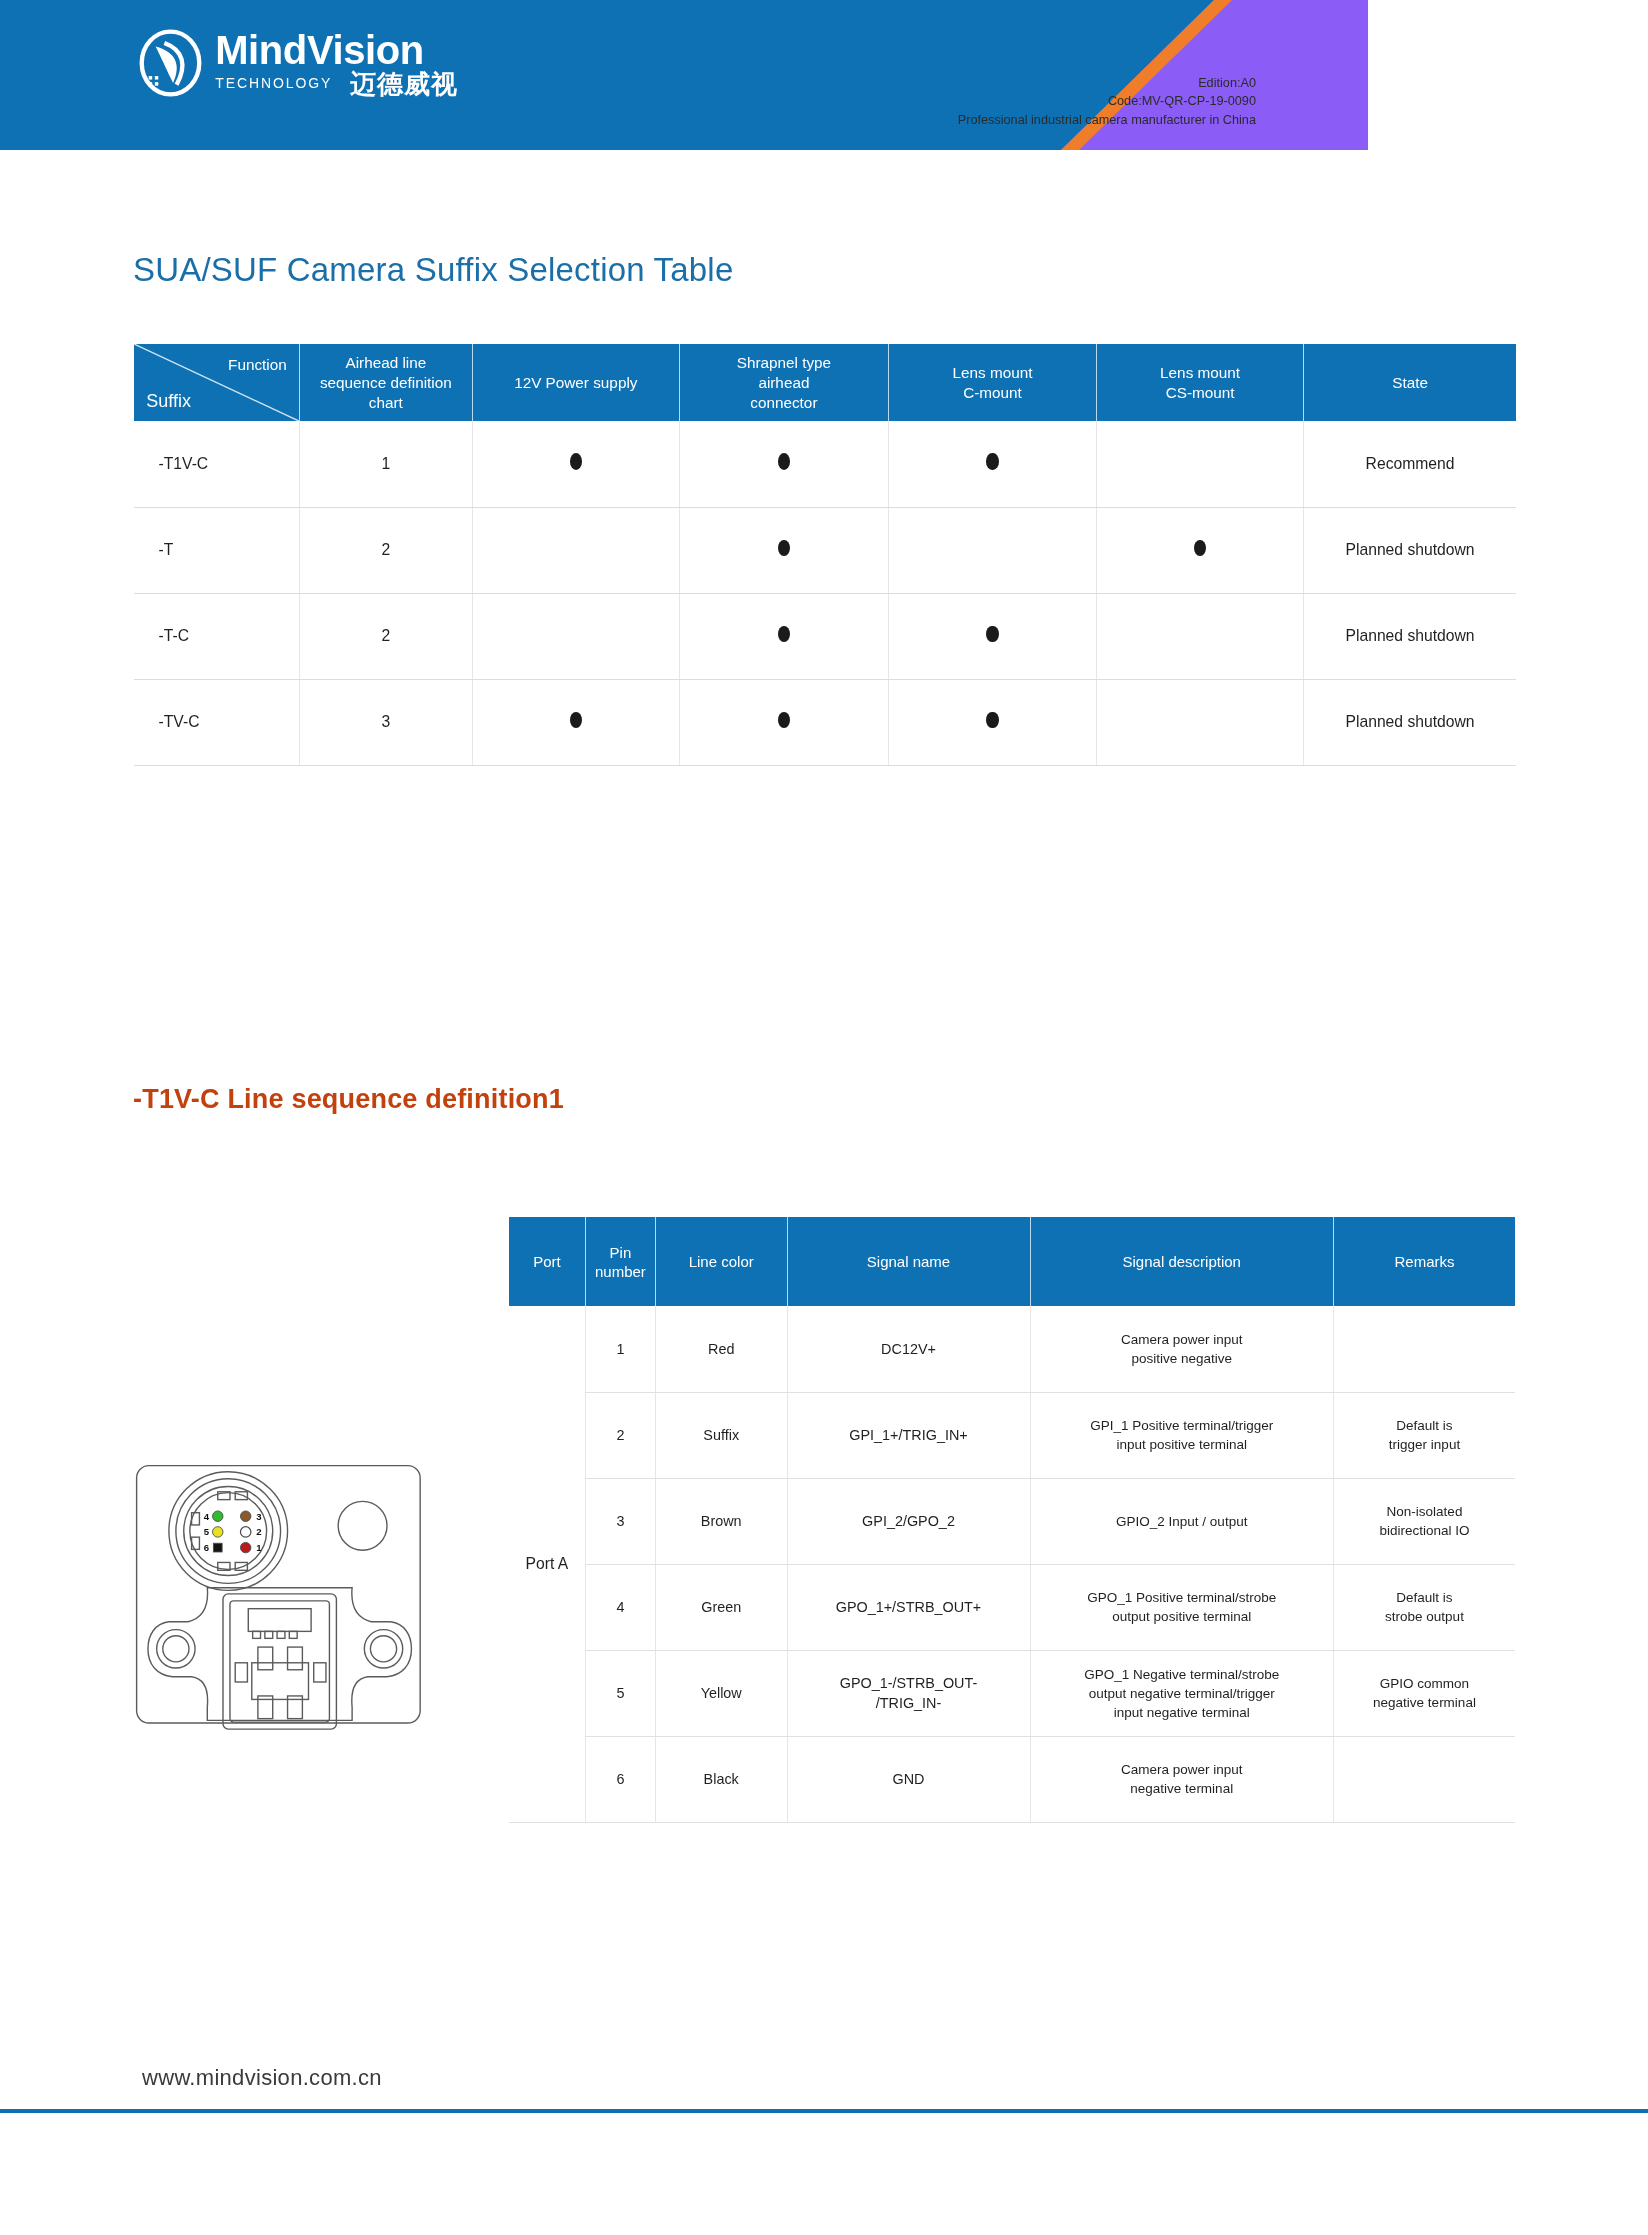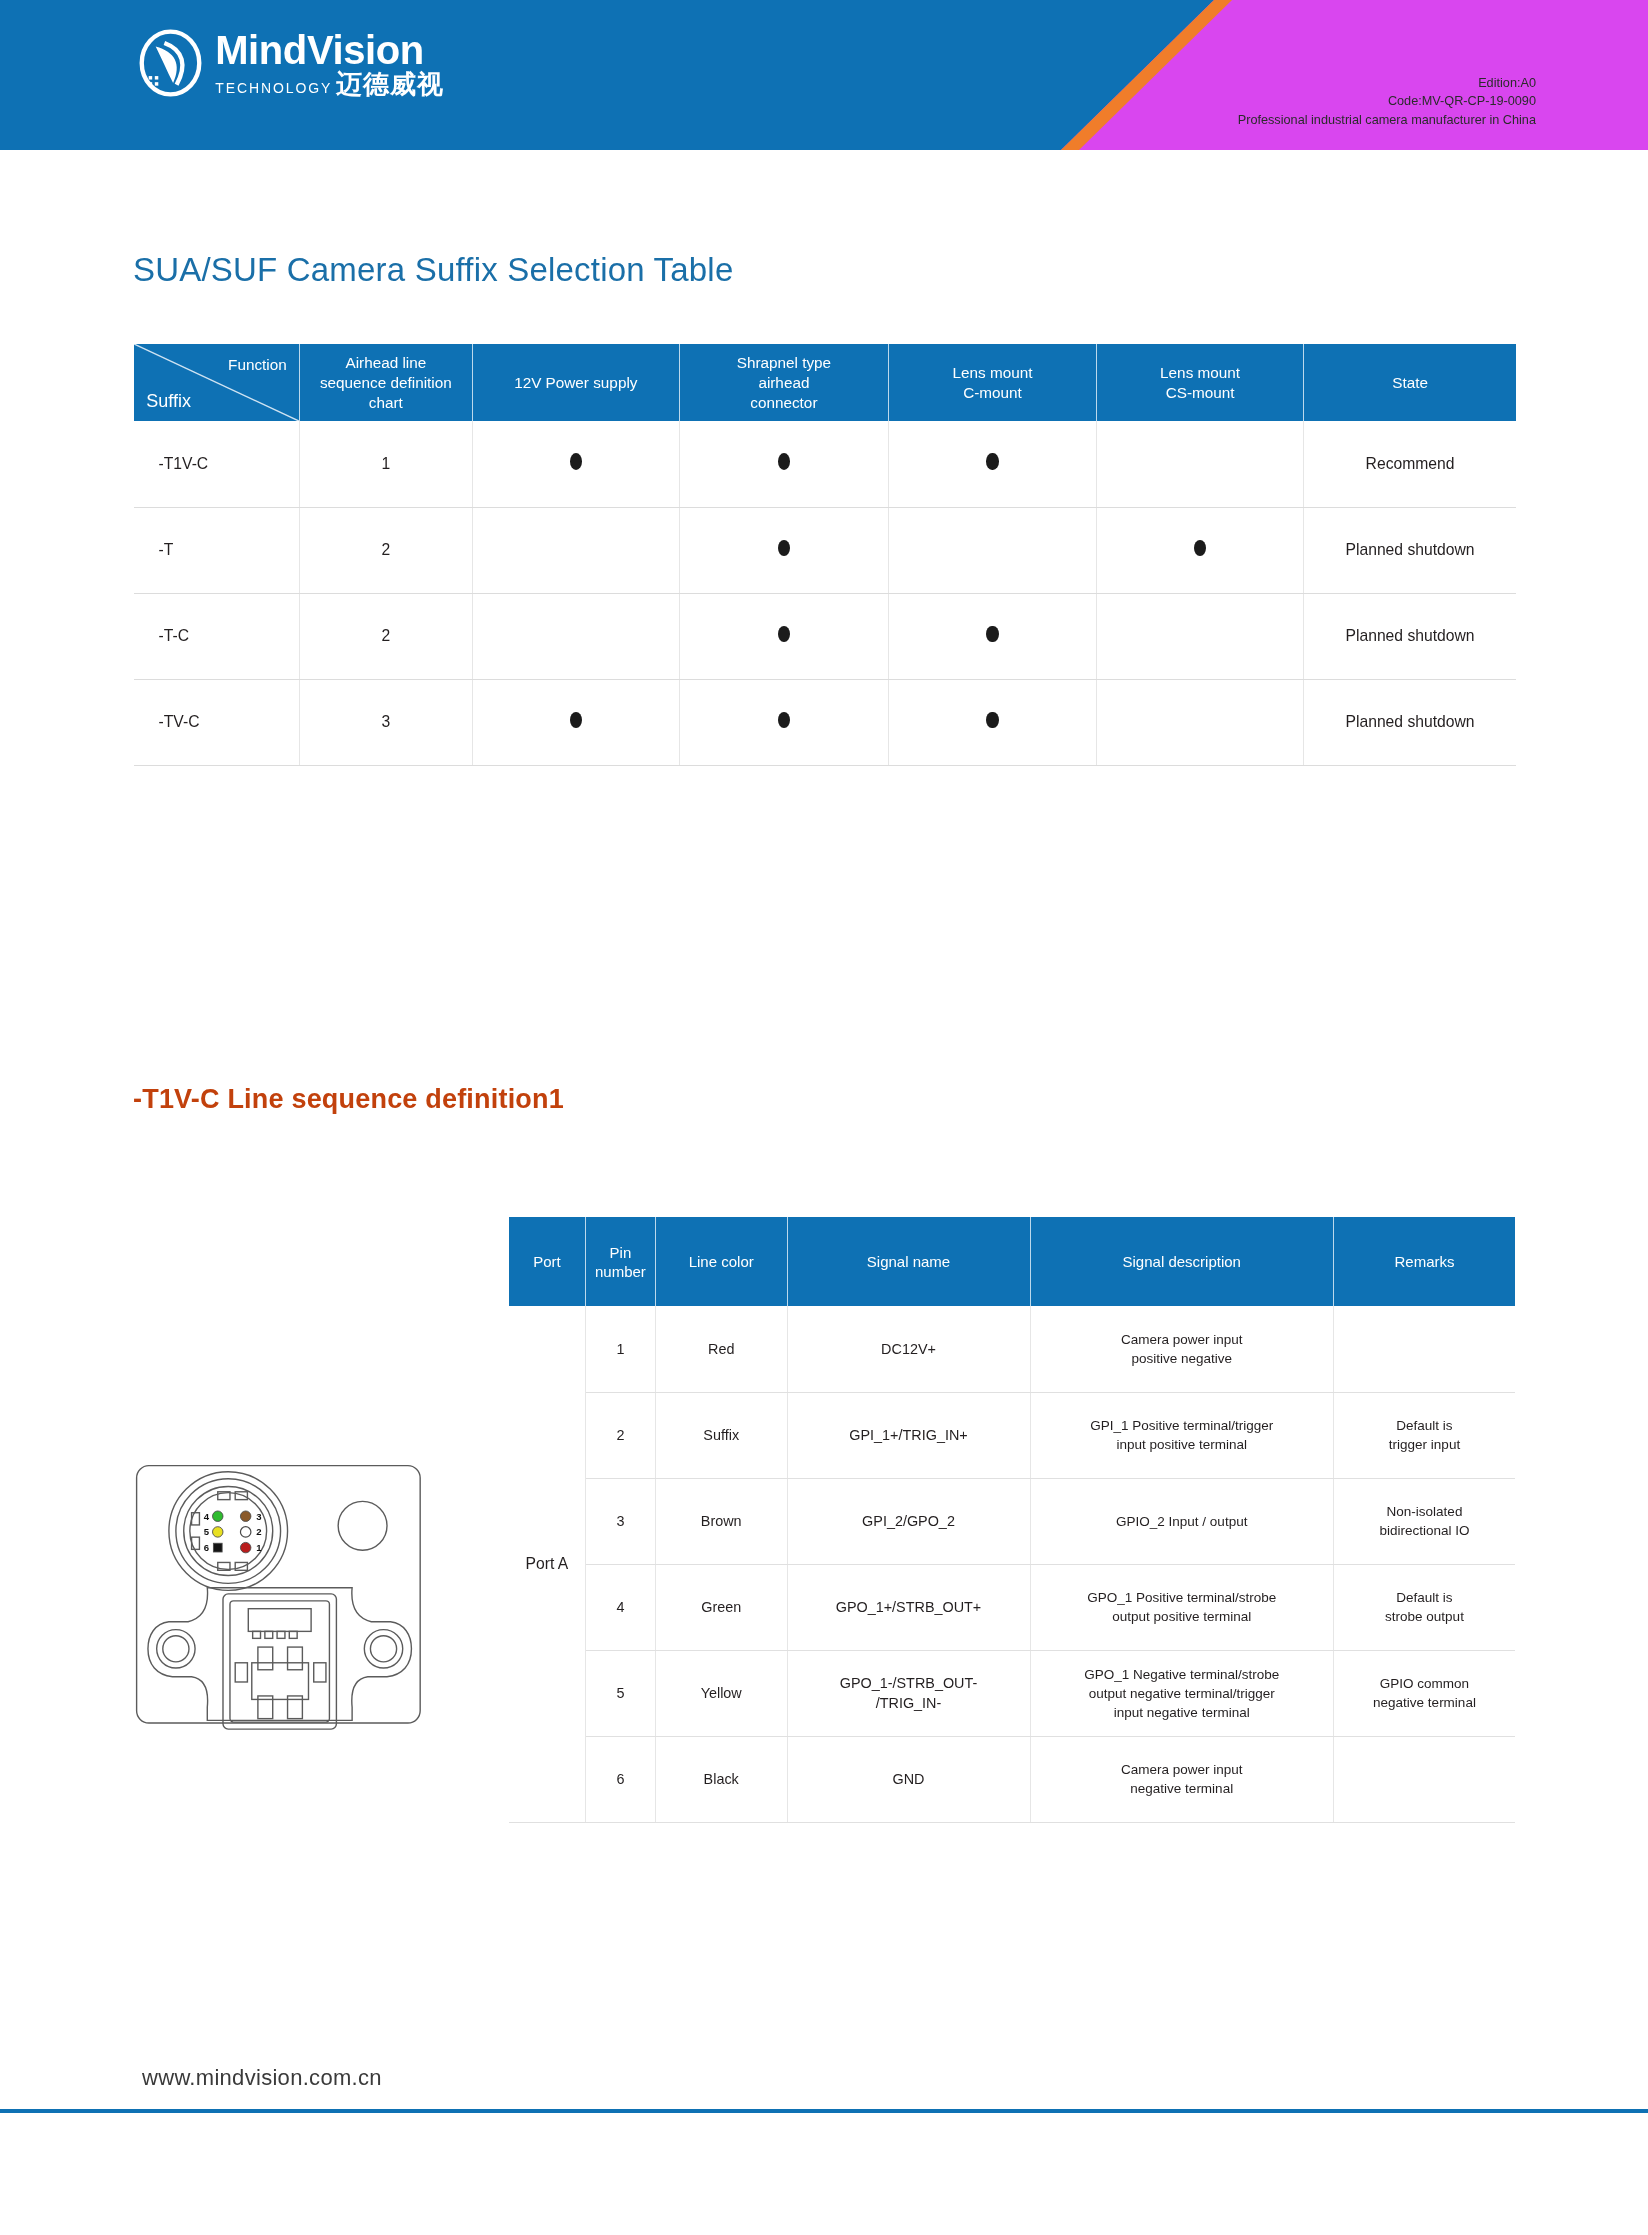--- a/index.html
+++ b/index.html
@@ -8,23 +8,23 @@
     height: 2236px;
     background: #ffffff;
     font-family: "Liberation Sans", sans-serif;
     color: #231f20;
     overflow: hidden;
   }
 
   
   .header {
     position: relative;
-    width: 1648px;
+    width: 1368px;
     height: 150px;
-    background: #d946ef;
+    background: #8b5cf6;
     overflow: hidden;
   }
   .header-blue {
     position: absolute;
     left: 0; top: 0;
     width: 1648px; height: 150px;
     background: #0e71b4;
     clip-path: polygon(0 0, 1214px 0, 1061px 150px, 0 150px);
   }
   .header-orange {
@@ -43,21 +43,21 @@
   }
   .logo-mark { width: 65px; height: 68px; }
   .logo-text-col { display: flex; flex-direction: column; }
   .logo-name {
     font-size: 40px;
     font-weight: bold;
     color: #ffffff;
     letter-spacing: -0.4px;
     line-height: 42px;
   }
-  .logo-sub-row { display: flex; align-items: flex-end; gap: 4px; }
+  .logo-sub-row { display: flex; align-items: center; gap: 18px; }
   .logo-tech {
     font-size: 14px;
     color: #ffffff;
     letter-spacing: 1.9px;
     line-height: 17.5px;
   }
   .logo-cn {
     font-size: 26px;
     font-weight: bold;
     color: #ffffff;

